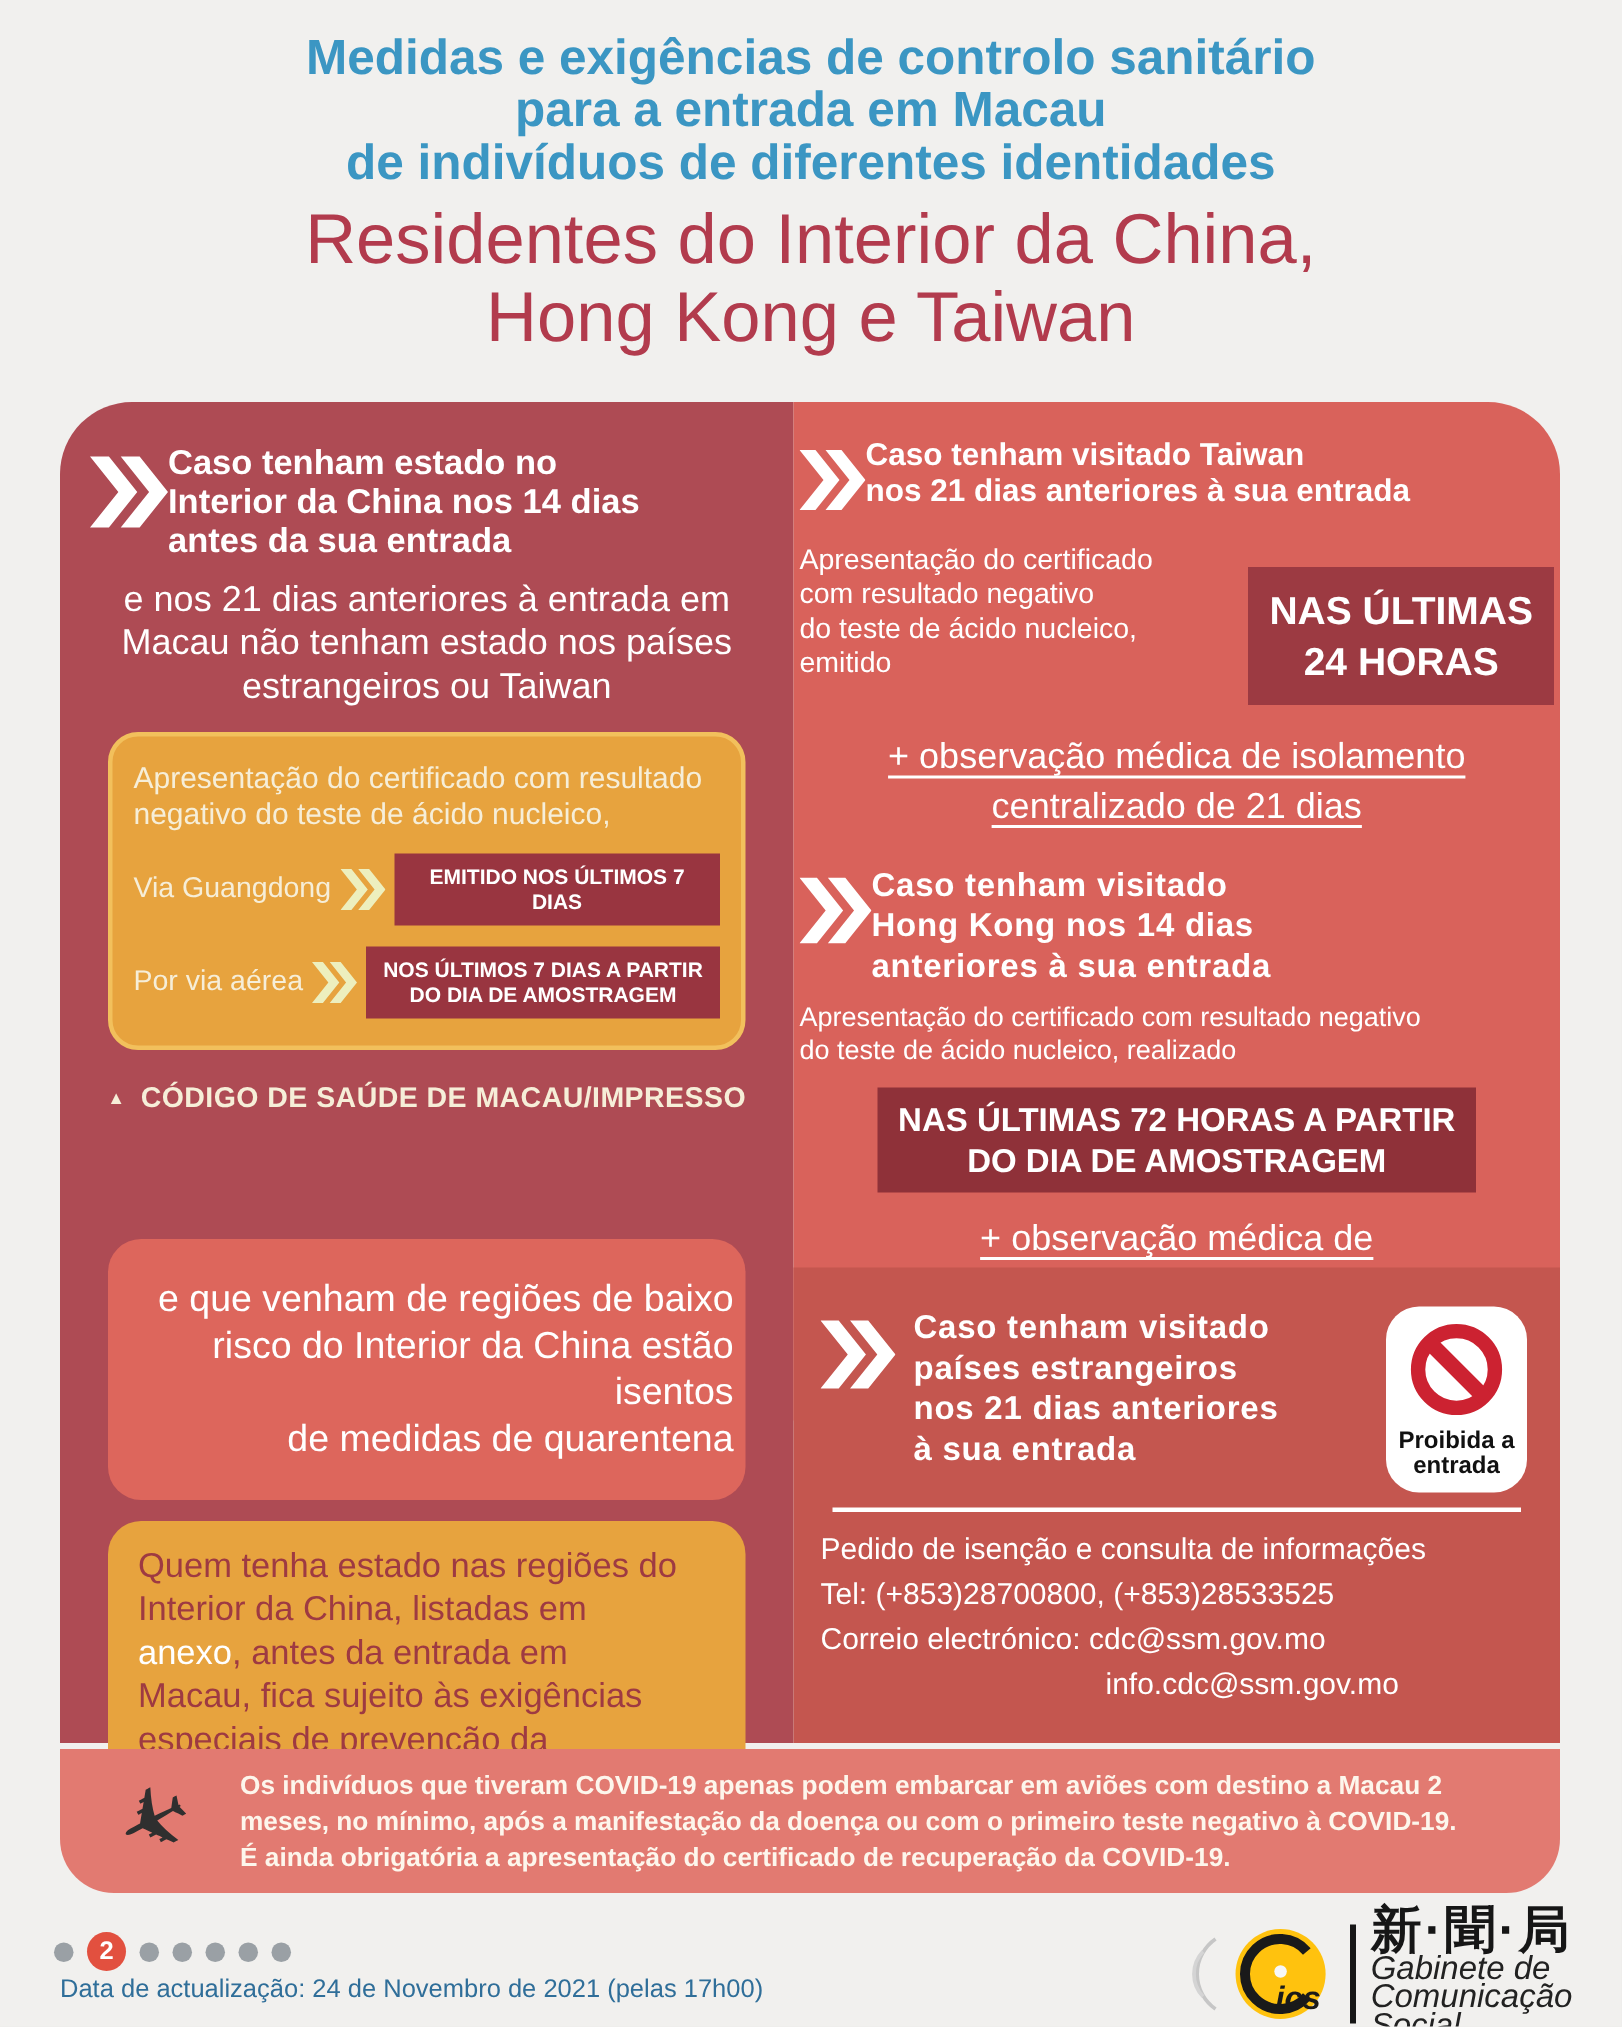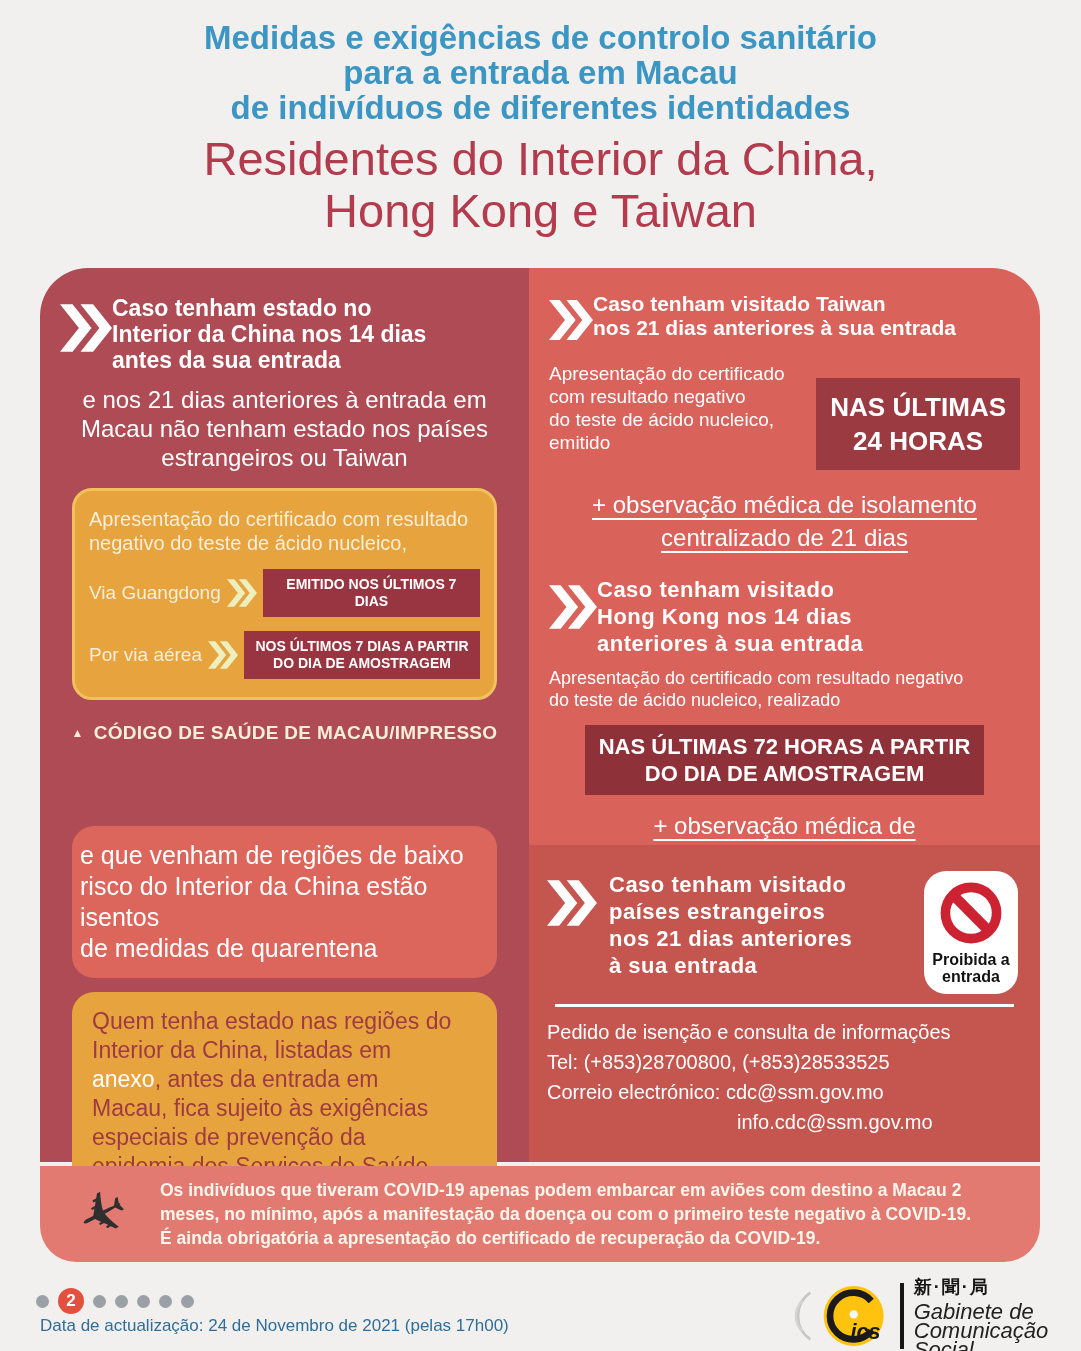--- a/index.html
+++ b/index.html
@@ -14,21 +14,21 @@
   .title-red div { font-size:47px; font-weight:normal; color:#b23b4d; line-height:52px; }
   .title-red { margin-top:8px; }
 
   
   .panel-left {
     position:absolute; left:40px; top:268px; width:489px; height:894px;
     background:#ae4b54; border-radius:48px 0 0 0; padding:27px 20px 0; color:#fff;
   }
   .panel-right-top {
     position:absolute; left:529px; top:268px; width:511px; height:679px;
-    background:#d9625b; border-radius:0 48px 0 0; padding:24px 20px 0; color:#fff;
+    background:#d9625b; border-radius:0 48px 0 0; padding:24px 4px 0; color:#fff;
   }
   .panel-right-bottom {
     position:absolute; left:529px; top:845px; width:511px; height:317px;
     background:#c4564f; padding:26px 18px 0; color:#fff;
   }
 
   .chev path { fill:currentColor; }
   .hdr-row { display:flex; align-items:flex-start; }
   .chev-big { width:52px; height:66px; color:#fff; flex:0 0 auto; }
   .chev-med { width:44px; height:56px; color:#fff; flex:0 0 auto; }
@@ -48,22 +48,22 @@
   .cert-row { display:flex; align-items:center; gap:6px; margin-top:14px; }
   .cert-row .lbl { font-size:19px; color:#f6eed8; white-space:nowrap; flex:0 0 auto; }
   .chip {
     background:#993540; color:#fff; font-weight:bold; font-size:14px;
     padding:7px 9px; text-align:center; line-height:17px; flex:1 1 auto;
   }
   .code-note { margin-top:22px; text-align:center; color:#f6eed8; font-weight:bold; font-size:19px; letter-spacing:0.3px; }
   .code-note .tri { font-size:12px; margin-right:10px; vertical-align:2px; }
 
   .salmon-box {
-    margin:82px 12px 0; background:#dd665c; border-radius:22px; padding:14px 8px;
-    text-align:left;
+    margin:82px 12px 0; background:#dd665c; border-radius:22px; padding:25px 8px;
+    text-align:right;
   }
   .salmon-box div { font-size:25px; line-height:31px; }
 
   .orange-box2 {
     margin:14px 12px 0; background:#e7a33e; border-radius:22px; padding:15px 20px;
     color:#9e3a42; font-size:23px; line-height:29px;
   }
   .annex-link { color:#fff; }
 
   
@@ -117,21 +117,21 @@
   .dots { position:absolute; left:36px; top:1288px; display:flex; align-items:center; gap:9px; }
   .dot { width:13px; height:13px; border-radius:50%; background:#9aa0a5; }
   .dot-current {
     width:26px; height:26px; border-radius:50%; background:#e2503f; color:#fff;
     font-size:17px; font-weight:bold; display:flex; align-items:center; justify-content:center;
   }
   .update-date { position:absolute; left:40px; top:1316px; font-size:17px; color:#2f6e99; }
 
   .logo { position:absolute; left:792px; top:1272px; display:flex; align-items:center; gap:10px; }
   .logo-bar { width:4px; height:66px; background:#161616; }
-  .logo-text .cjk { font-size:18px; font-weight:bold; color:#161616; letter-spacing:2px; line-height:30px; }
+  .logo-text .cjk { font-size:34px; font-weight:bold; color:#161616; letter-spacing:2px; line-height:30px; }
   .logo-text .latin { font-style:italic; font-size:22px; color:#222; line-height:19px; }
 </style>
 </head>
 <body>
 
 <div class="page">
 
   <div class="title-block">
     <div class="title-blue">
       <div>Medidas e exigências de controlo sanitário</div>

